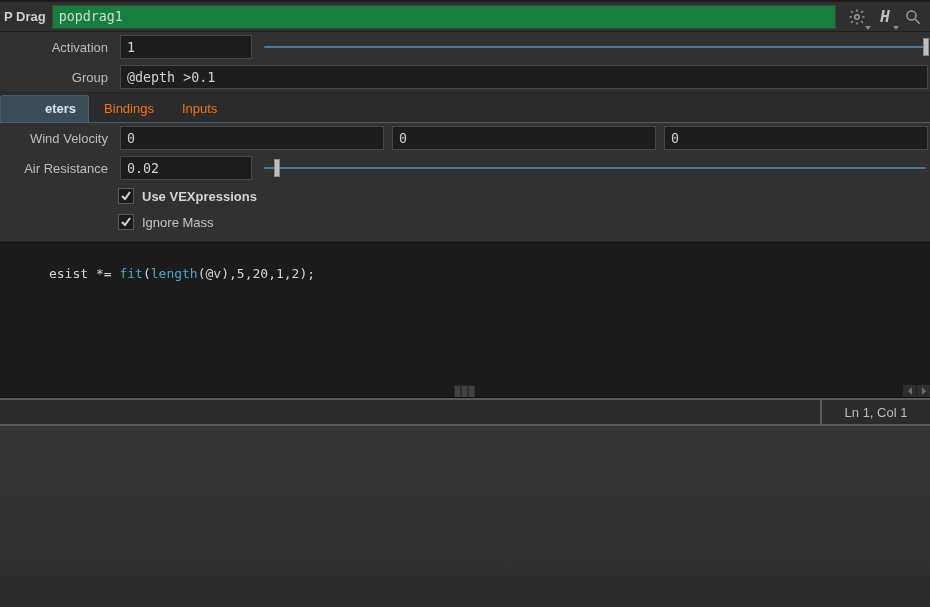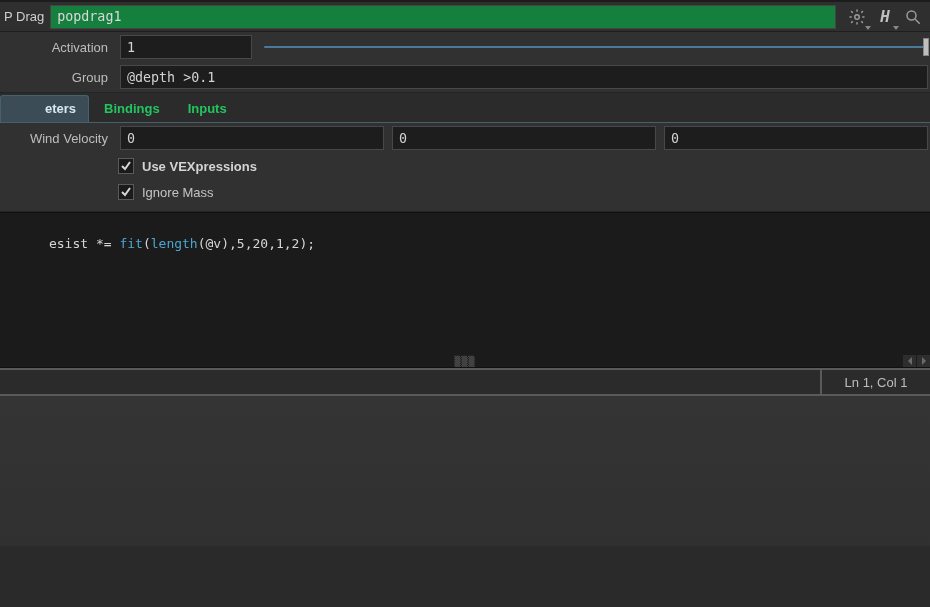--- a/index.html
+++ b/index.html
@@ -16,21 +16,21 @@
   
   .title-bar {
     display: flex; align-items: center;
     background: #2f2f2f;
     border-top: 2px solid #1c1c1c;
     border-bottom: 1px solid #1e1e1e;
     height: 32px;
     padding: 0 2px 0 0;
   }
   .op-label {
-    color: #cfcfcf; font-weight: normal;
+    color: #cfcfcf; font-weight: bold;
     padding: 0 6px 0 4px;
     white-space: nowrap;
   }
   .name-field {
     flex: 1;
     background: #15803d;
     border: 1px solid #444;
     color: #d8d8d8;
     height: 24px;
     padding: 0 6px;
@@ -97,27 +97,26 @@
 
   
   .tab-bar {
     display:flex; align-items:flex-end;
     background:#2b2b2b;
     padding: 2px 0 0 0;
     border-bottom:1px solid #47606e;
   }
   .tab {
     padding:5px 12px 6px 12px;
-    color:#22c55e;
+    color:#f97316;
     cursor:pointer;
     border:1px solid transparent;
     border-bottom:none;
     margin-right:2px;
     position:relative;
-    font-weight:bold;
   }
   .tab.active {
     background:#3b4c57;
     color:#d8e8f0;
     font-weight:bold;
     border-color:#47606e;
     border-radius:3px 3px 0 0;
     padding-left:44px;
   }
 
@@ -246,20 +245,27 @@
     <span>Inputs</span>
   </div>
 </div>
 
 <div class="parm-block" style="padding-bottom:6px;">
   <div class="parm-row">
     <div class="parm-label">Wind Velocity</div>
     <input class="field wv-field mono" value="0" style="">
     <input class="field wv-field mono" value="0" style="">
     <input class="field wv-field mono" value="0" style="">
+  </div>
+  <div class="parm-row">
+    <div class="parm-label">Air Resistance</div>
+    <input class="field air-field mono" value="0.02" style="">
+    <div class="slider-track">
+      <div class="slider-thumb" id="air-thumb" style="left: 2%;"></div>
+    </div>
   </div>
   <div class="check-row">
     <div class="checkbox">
       <svg width="12" height="12" viewBox="0 0 12 12">
           <path d="M2 6 L5 9 L10 2" stroke="#d8d8d8" stroke-width="2" fill="none"></path>
         </svg>
     </div>
     <span class="check-label bold">Use VEXpressions</span>
   </div>
   <div class="check-row">

